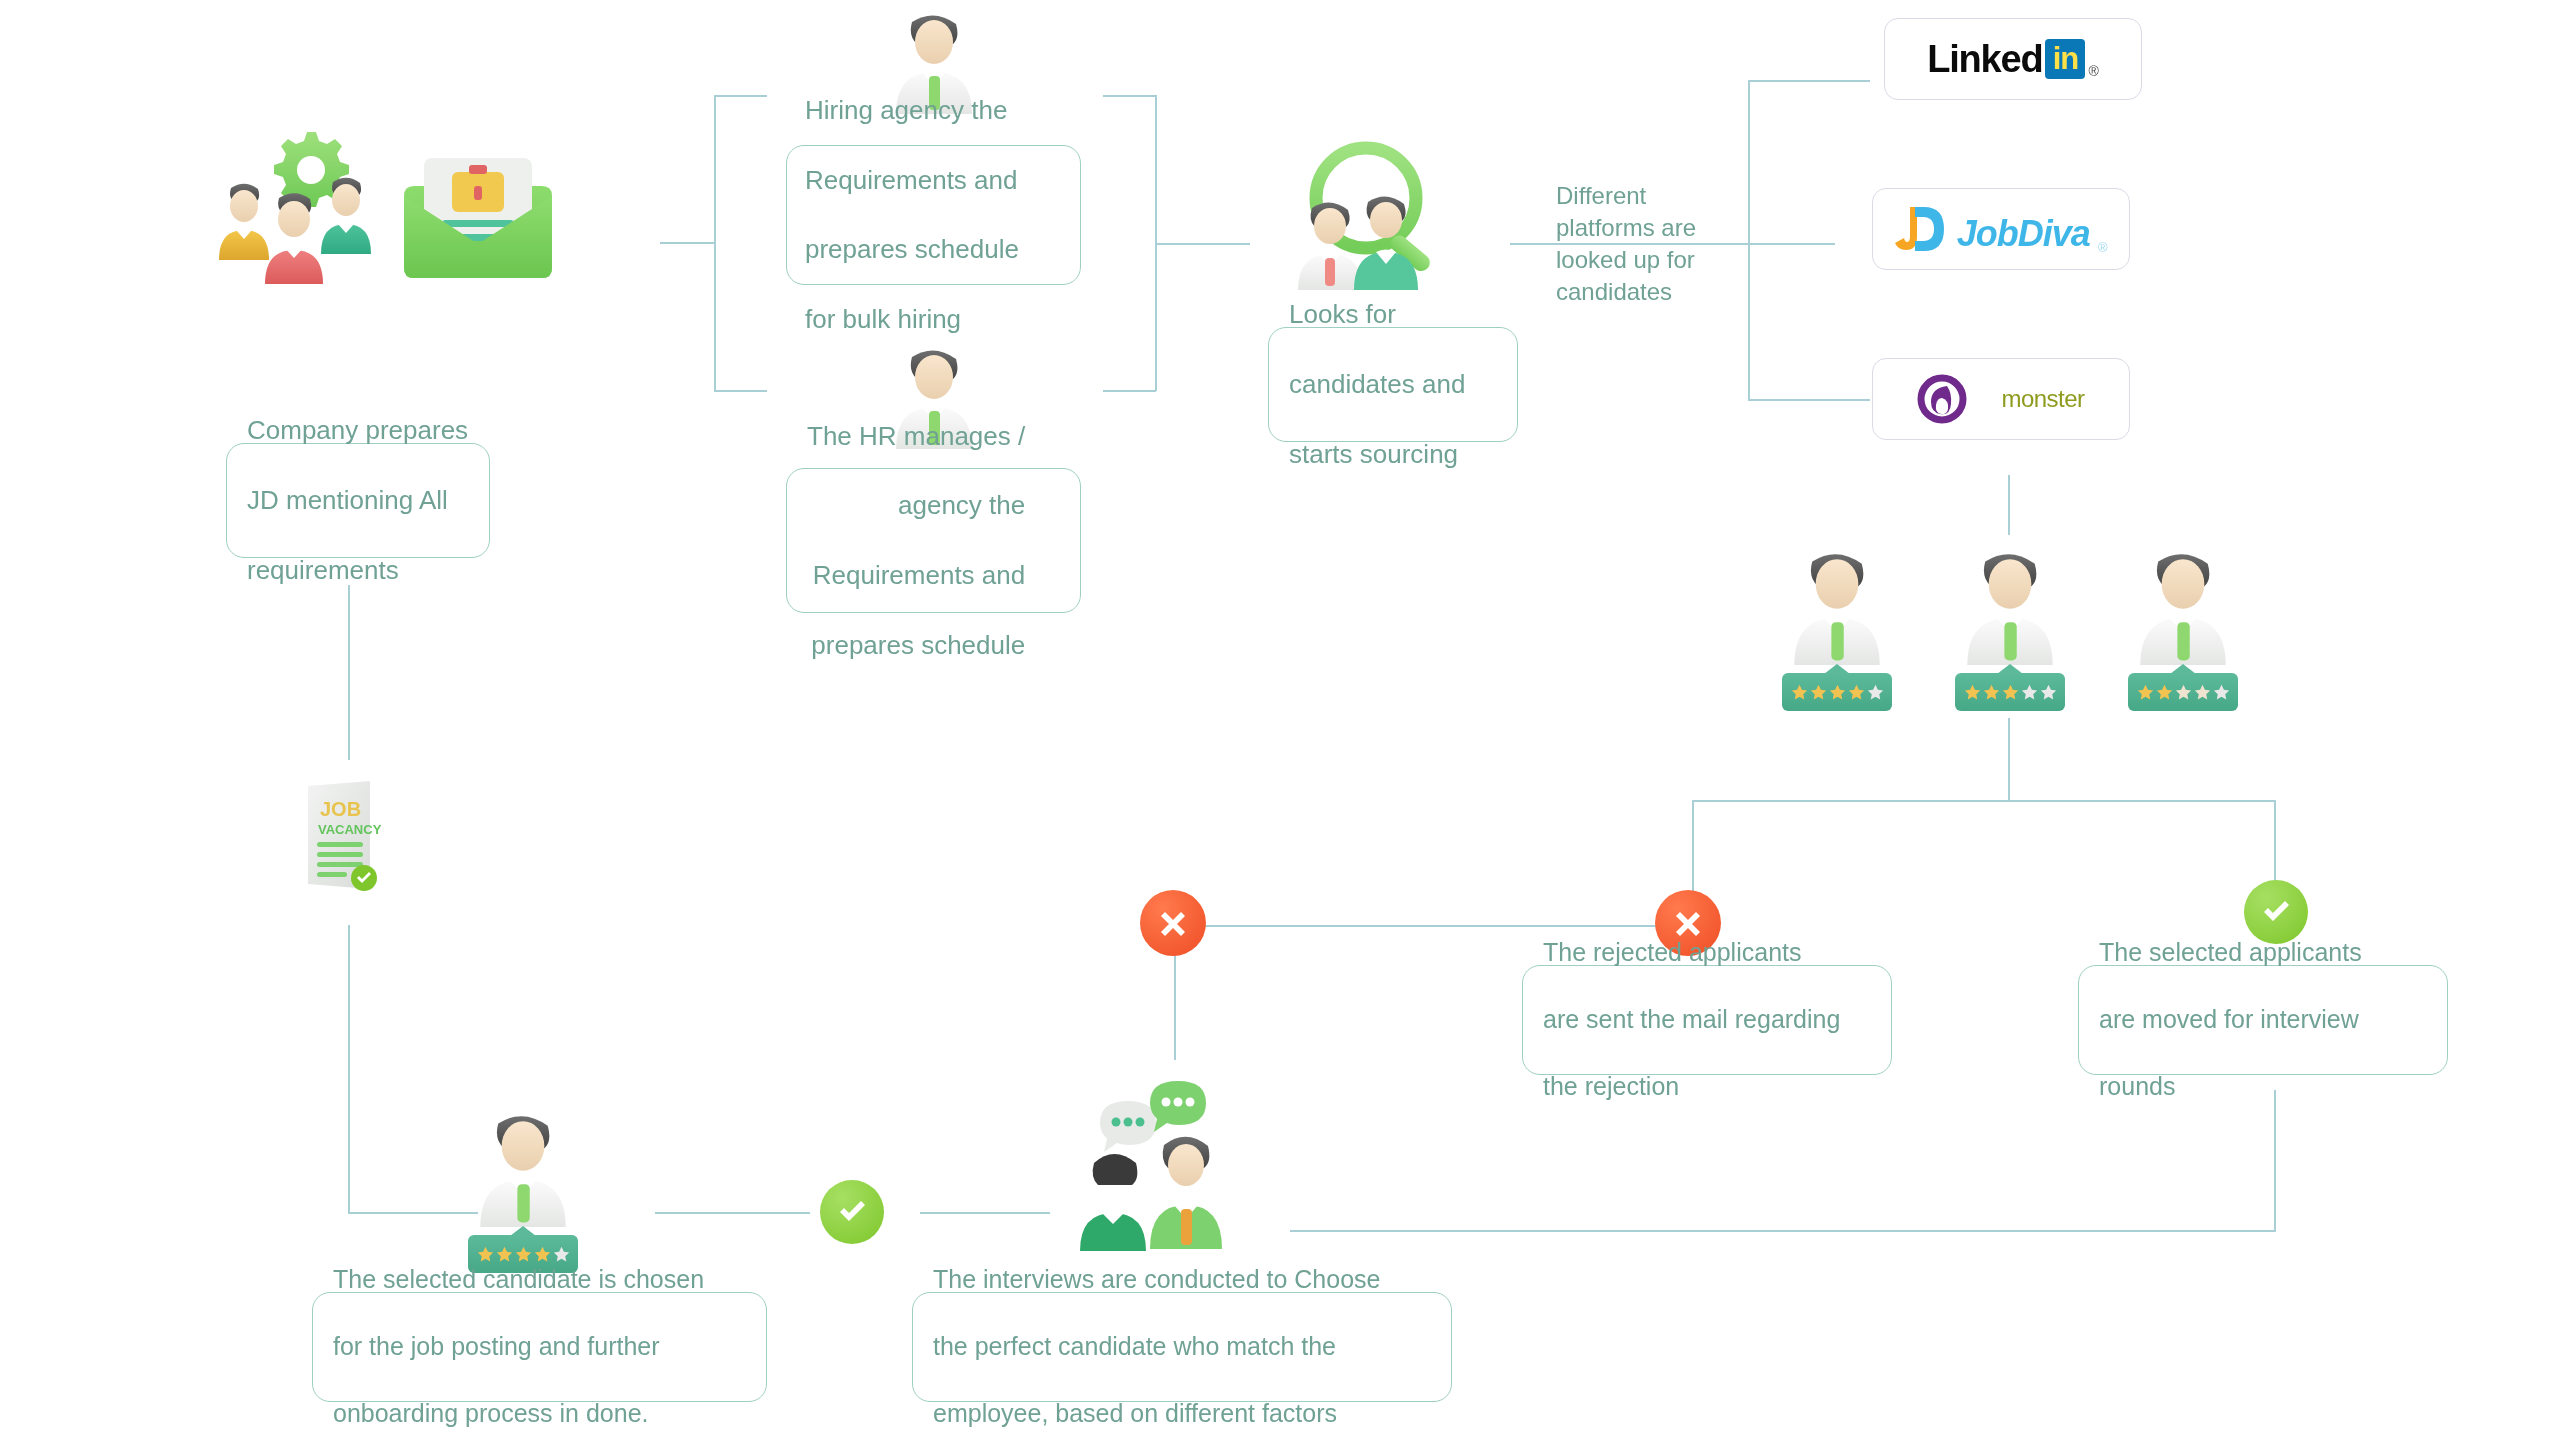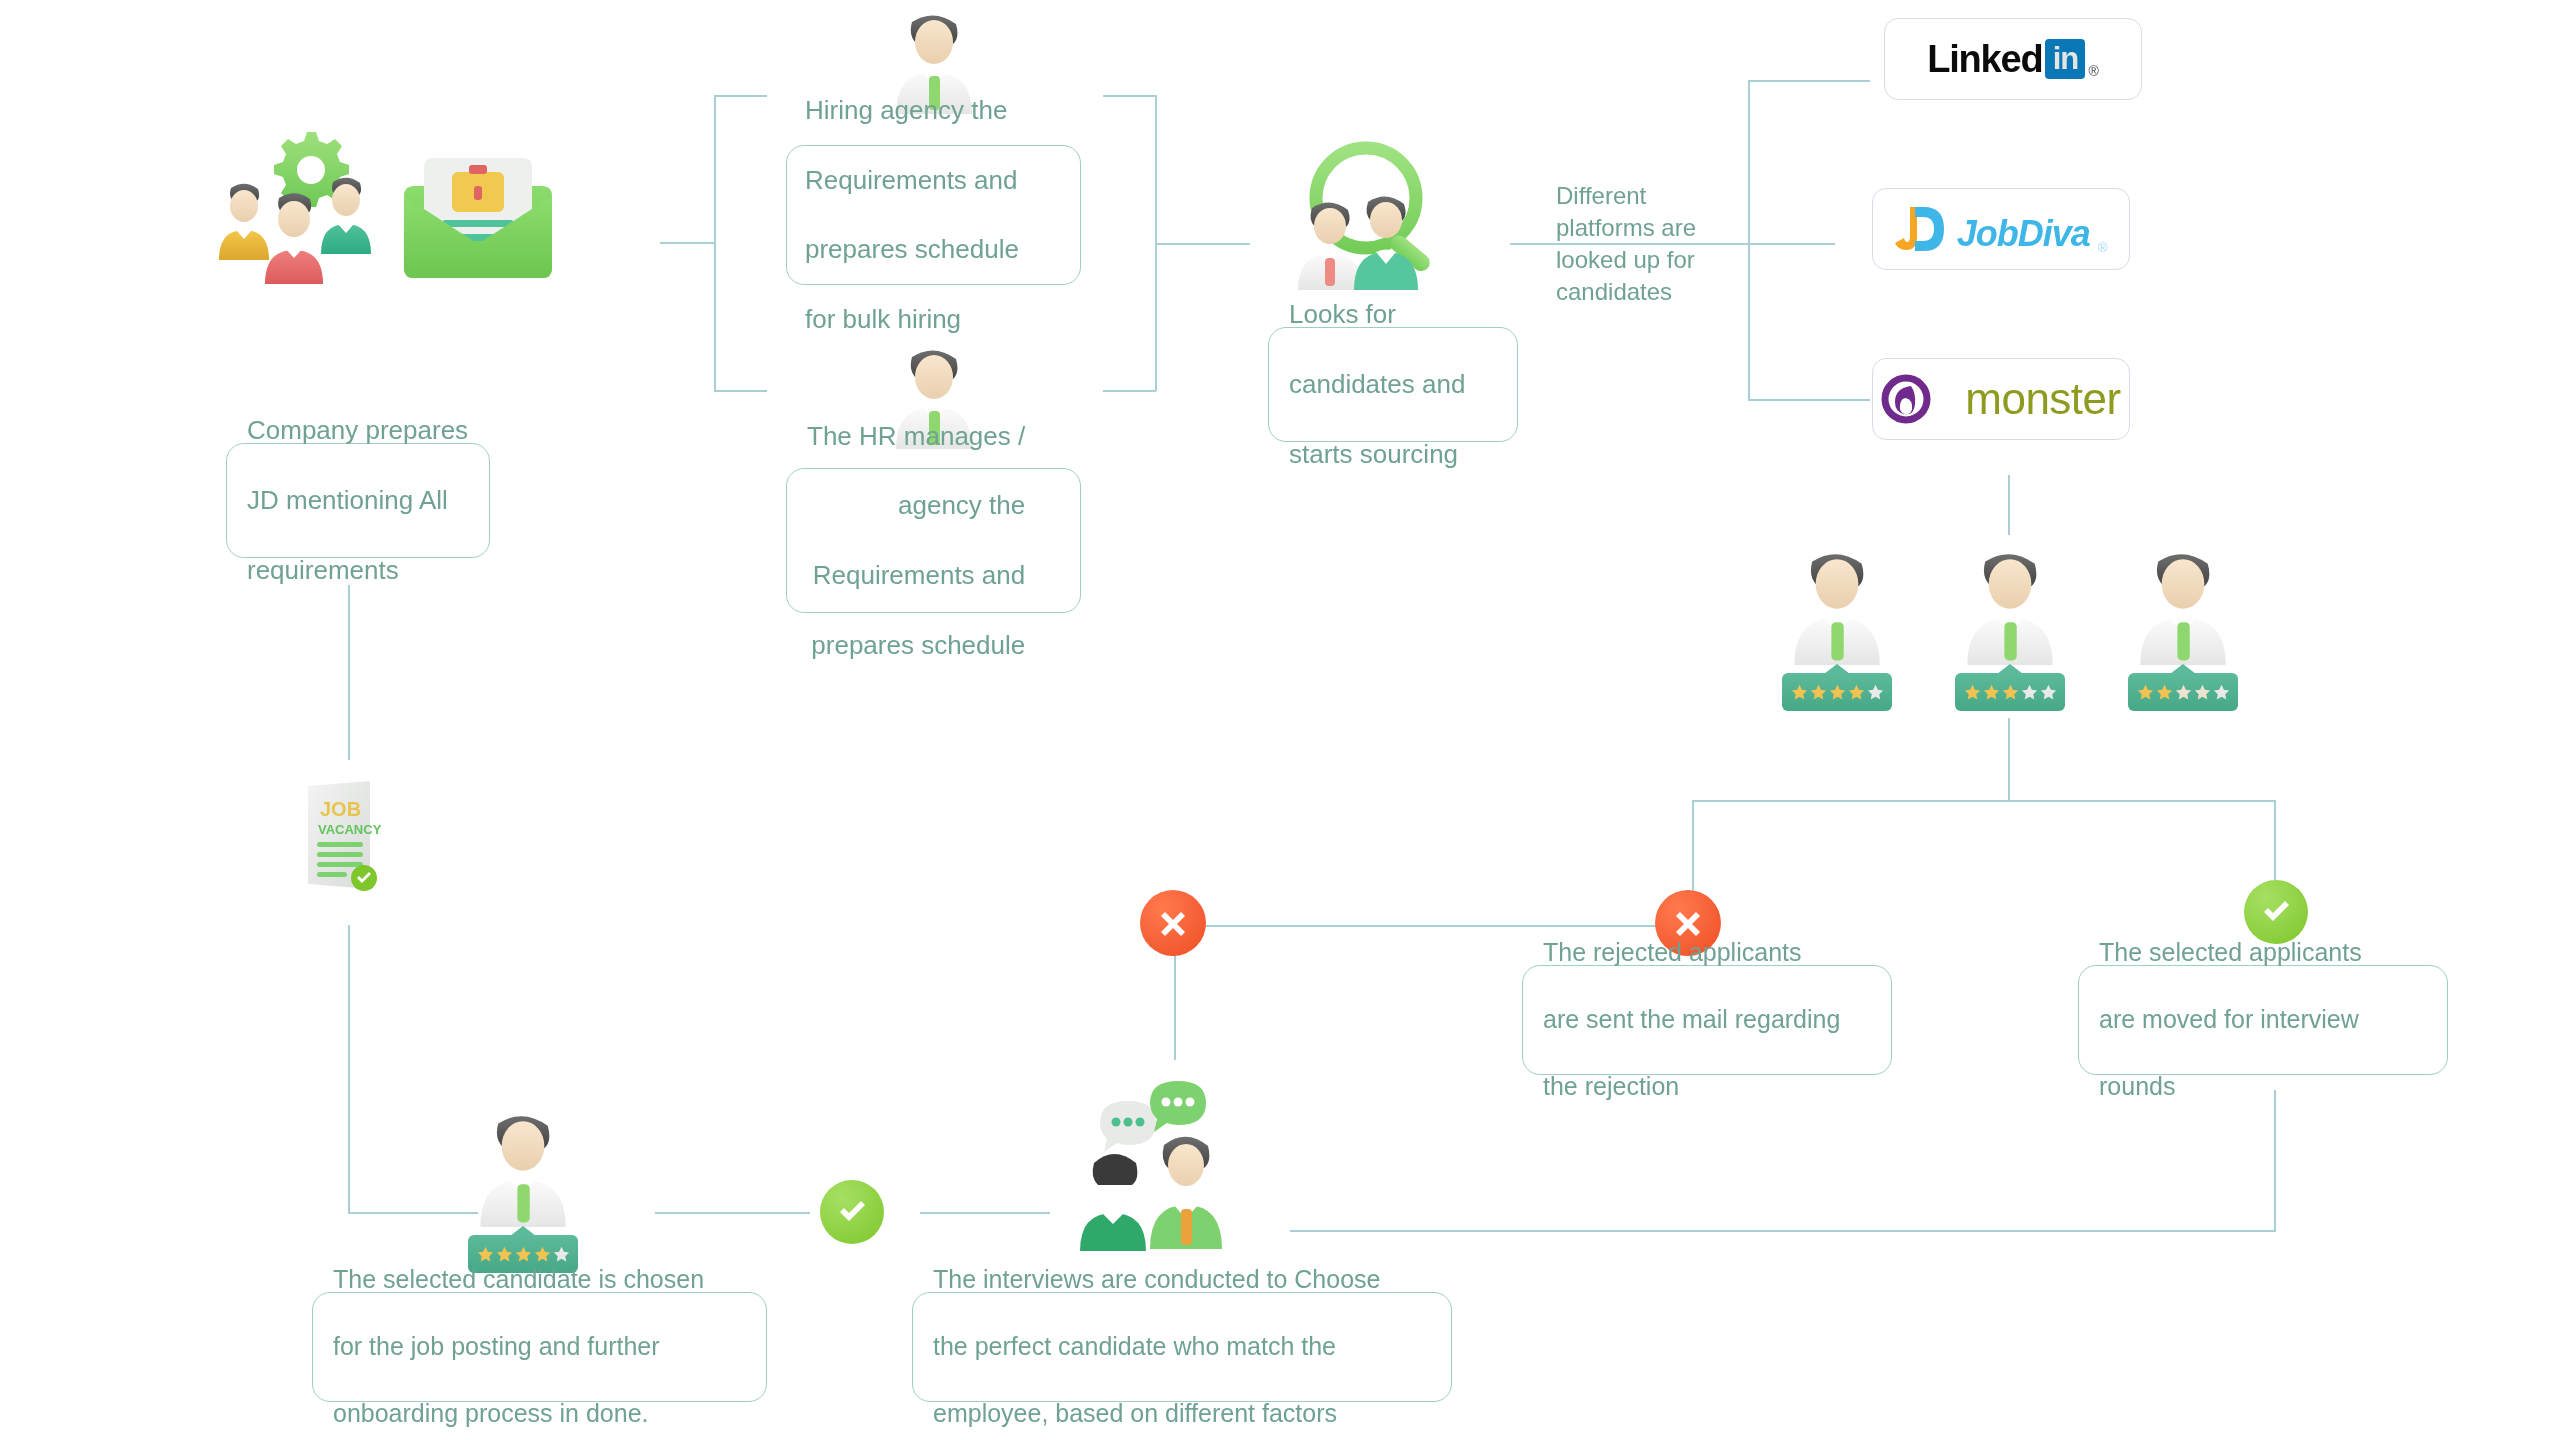--- a/index.html
+++ b/index.html
@@ -32,21 +32,21 @@
   .logocard{
     position:absolute;background:#fff;border:1.5px solid #d9dbe6;
     border-radius:14px;display:flex;align-items:center;justify-content:center;
     box-sizing:border-box;
   }
 
   
   .li-wrap{display:flex;align-items:flex-end;gap:3px;}
   .li-text{font-weight:bold;color:#0b0b0b;letter-spacing:-1.2px;}
   .li-sq{background:#0a78b6;border-radius:4px;display:inline-flex;align-items:center;
-         justify-content:center;color:#e5e5e5;font-weight:bold;letter-spacing:-1px;}
+         justify-content:center;color:#fde047;font-weight:bold;letter-spacing:-1px;}
   .li-reg{color:#4a4a4a;}
 
   
   .jd-wrap{display:flex;align-items:flex-end;gap:8px;font-style:italic;}
   .jd-mark{position:relative;}
   .jd-text{color:#3fb6e8;font-weight:bold;letter-spacing:-1px;}
   .jd-r{color:#9fd9f2;vertical-align:super;}
 
   
   .mo-wrap{display:flex;align-items:center;gap:14px;}
@@ -324,21 +324,21 @@
 
   <div class="logocard" style="left:1872px;top:358px;width:258px;height:82px;">
     <div class="mo-wrap">
       <span style="width:50px;height:50px;display:block;">
         <svg width="50" height="50" viewBox="0 0 50 50">
           <circle cx="25" cy="25" r="21" fill="none" stroke="#6f2a8c" stroke-width="7"></circle>
           <path d="M30 12 q-16 2 -16 16 q0 10 9 12 q10 2 11-10 q1-11 -4-18z" fill="#6f2a8c"></path>
           <path d="M25 24 q7 2 6 11 q-1 6-7 5 q-6-1 -5-9 q1-7 6-7z" fill="#ffffff"></path>
         </svg>
       </span>
-      <span class="mo-text" style="font-size:44px;margin-left:20px;">monster</span>
+      <span class="mo-text" style="font-size:24px;margin-left:20px;">monster</span>
     </div>
   </div>
 
   <div style="position:absolute;left:1782px;top:548px;width:110px;height:175px;">
     <svg width="100" height="118" viewBox="0 0 88 105" style="display:block;margin:0 auto;">
       <path d="M22 12 q22-14 44 2 q4 14-3 20 l-36 0 q-9-8-5-22z" fill="url(#h2)"></path>
       <ellipse cx="44" cy="32" rx="19" ry="22" fill="url(#s2)"></ellipse>
       <path d="M6 104 q0-42 38-42 q38 0 38 42 z" fill="url(#w2)"></path>
       <path d="M32 62 l12 14 12-14 q-12-6 -24 0z" fill="#fff"></path>
       <rect x="39" y="66" width="11" height="34" rx="4" fill="#8fd86f"></rect>

